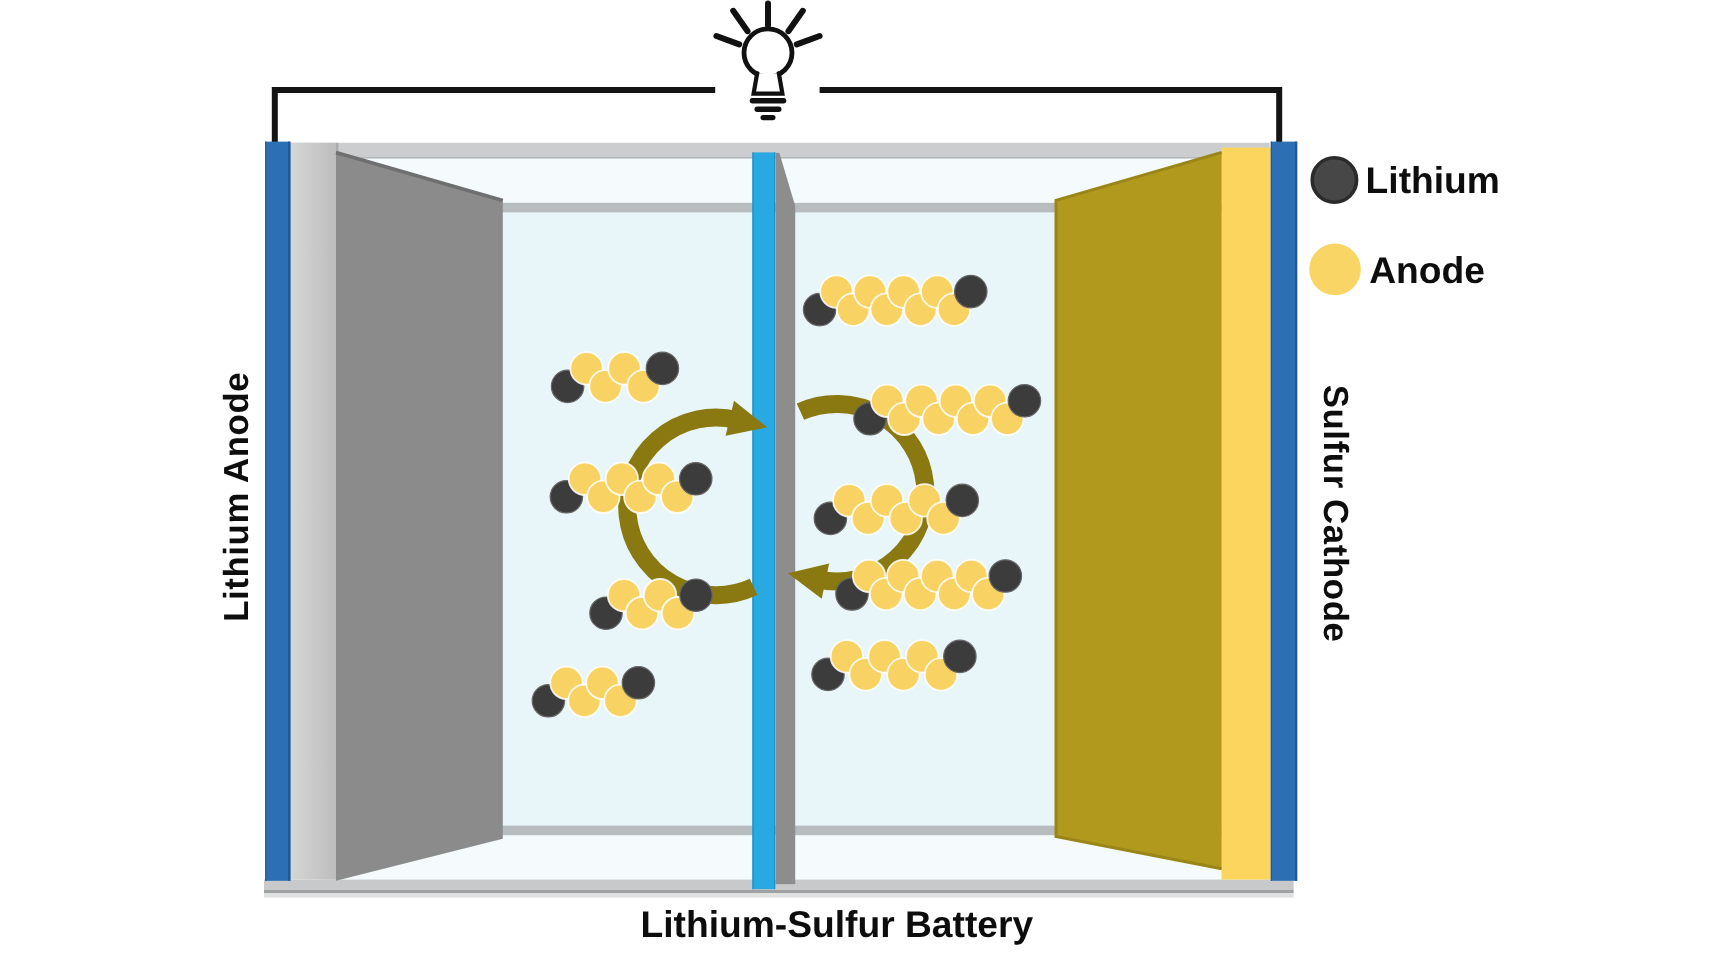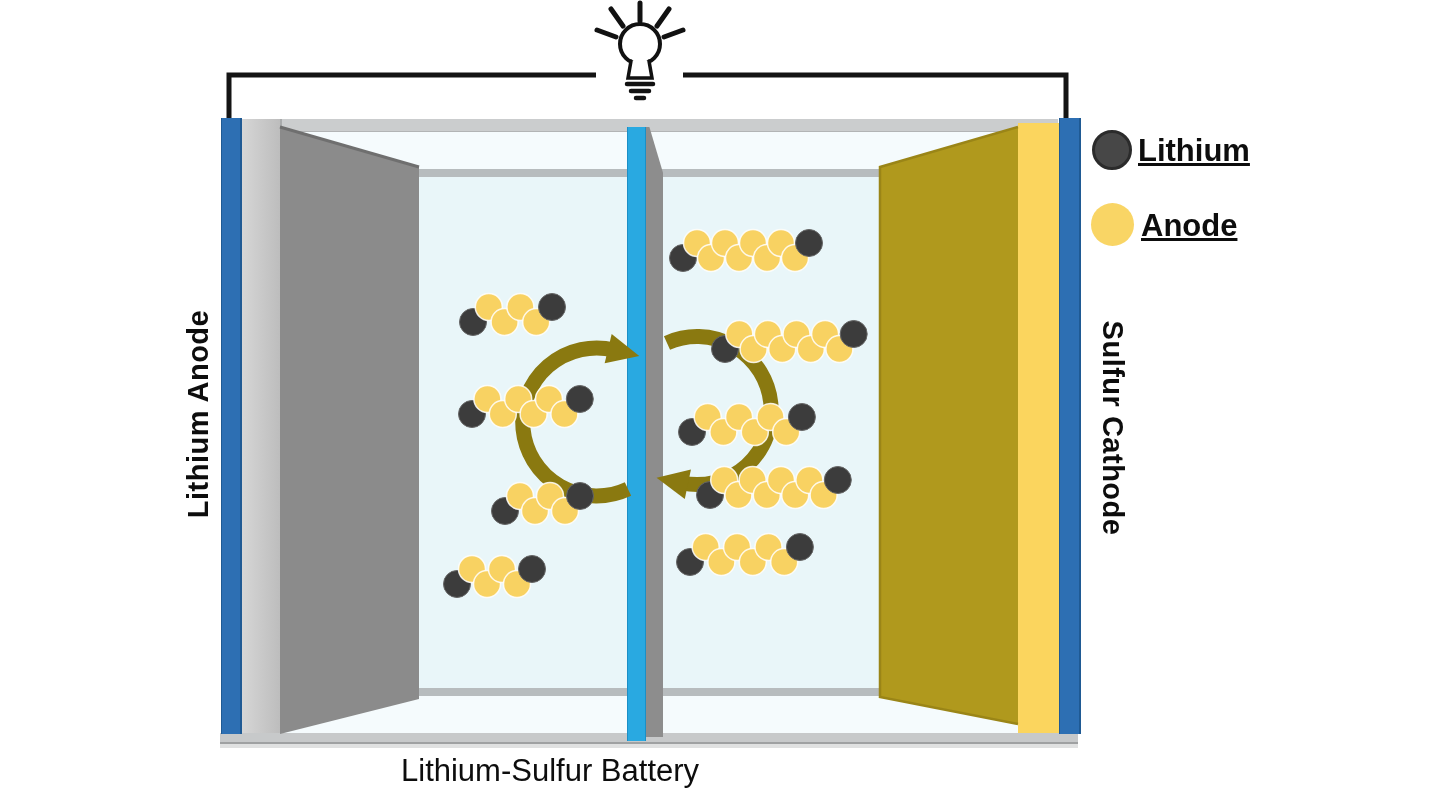--- a/index.html
+++ b/index.html
@@ -26,22 +26,22 @@
   .terminal.left{left:221px;width:18px;}
   .terminal.right{left:1059px;width:19px;}
   .sep-blue{left:627px;top:127px;width:17px;height:614px;background:var(--separator);border-left:1px solid #1b8fc6;border-right:1px solid #1b8fc6;}
   .sep-gray{left:646px;top:127px;width:17px;height:610px;background:var(--separatorGray);
             clip-path:polygon(0 0,20% 0,100% 7.5%,100% 100%,0 100%);}
 
   
   .vlabel{font-weight:bold;font-size:29px;white-space:nowrap;letter-spacing:.5px;}
   .vlabel.left{left:198px;top:414px;transform:translate(-50%,-50%) rotate(-90deg);}
   .vlabel.right{left:1112px;top:428px;transform:translate(-50%,-50%) rotate(90deg);}
-  .title{left:401px;top:753px;width:460px;text-align:left;font-weight:normal;font-size:31px;}
-  .legend-label{font-weight:bold;font-size:31px;line-height:40px;white-space:nowrap;text-decoration:underline;}
+  .title{left:401px;top:753px;width:460px;text-align:right;font-weight:bold;font-size:31px;}
+  .legend-label{font-weight:bold;font-size:31px;line-height:40px;white-space:nowrap;}
   .atom-li{fill:var(--lithium);stroke:#666666;stroke-width:1;}
   .atom-s{fill:var(--sulfur);stroke:rgba(255,255,255,.85);stroke-width:1.5;}
 </style>
 </head>
 <body>
 
 <div class="stage">
 
   <svg class="layer" viewBox="0 0 1440 810">
     <g stroke="#141414" stroke-width="5" fill="none">

